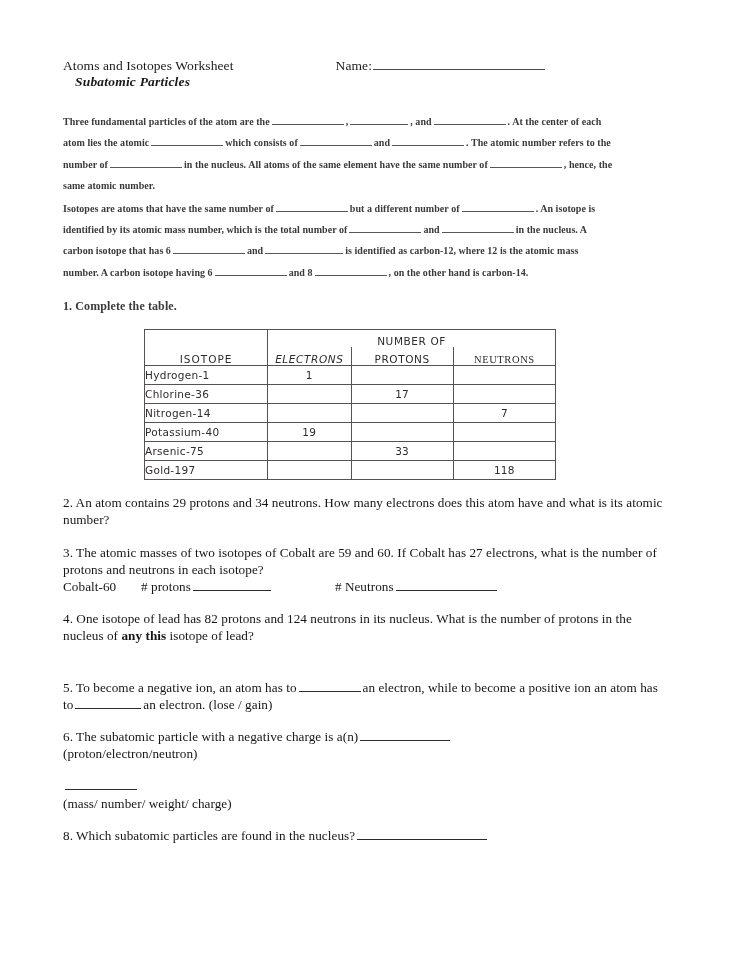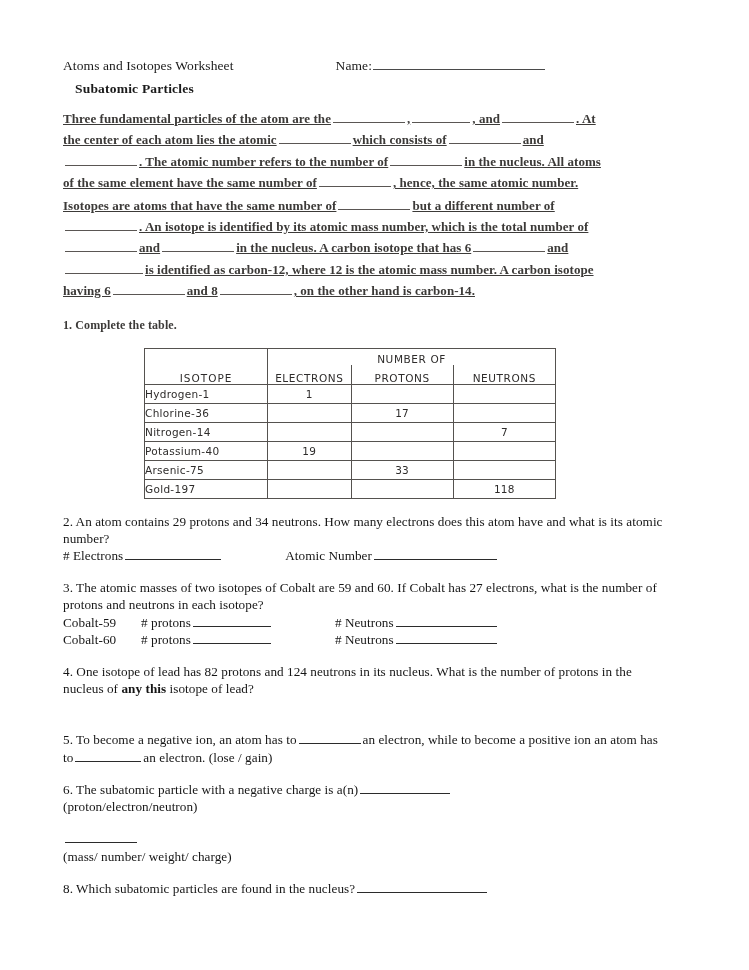--- a/index.html
+++ b/index.html
@@ -39,37 +39,36 @@
     white-space: nowrap;
   }
   .name-rule {
     display: inline-block;
     width: 172px;
     border-bottom: 1px solid #4a4a4a;
     height: 12px;
     margin-left: 1px;
   }
   .subtitle {
-    margin-top: 7px;
     margin-left: 12px;
     font-weight: bold;
+    font-style: italic;
     font-size: 13.5px;
     letter-spacing: 0.2px;
   }
 
   
   .para-block {
-    margin-top: 11px;
+    margin-top: 21px;
     color: #3c3a38;
-    font-size: 13px;
+    font-size: 10px;
     line-height: 21.4px;
     letter-spacing: 0.05px;
     font-weight: 600;
     max-width: 552px;
-    text-decoration: underline;
   }
   .para-block p { margin: 0; }
   .para-block p + p { margin-top: 1px; }
   .blank {
     display: inline-block;
     border-bottom: 1.1px solid #5a5653;
     height: 10px;
     vertical-align: baseline;
     margin: 0 2px;
   }
@@ -119,23 +118,23 @@
   }
   .hdr-sub {
     text-align: center;
     height: 19px;
     letter-spacing: 0.6px;
     border-top: none !important;
     vertical-align: bottom;
     padding-bottom: 4px;
   }
   .col-iso { width: 118px; }
-  .col-e   { width: 80px; }
+  .col-e   { width: 80px; font-style: italic; }
   .col-p   { width: 98px; }
-  .col-n   { width: 98px; }
+  .col-n   { width: 98px; font-family: Liberation Serif, serif; }
   td.iso-name {
     padding: 2px 0 3px 9px;
     height: 19px;
     letter-spacing: 0.3px;
   }
   td.num {
     text-align: center;
     height: 19px;
     letter-spacing: 0.3px;
   }
@@ -245,26 +244,24 @@
           <td class="num"></td>
           <td class="num">118</td>
         </tr>
       </tbody>
     </table>
   </div>
 
   <div class="questions">
 
     <p>2. An atom contains 29 protons and 34 neutrons. How many electrons does this atom have and what is its atomic number?</p>
-    <p><span># Electrons</span><span class="ans a-1"></span><span class="spacer-mid"></span><span>Atomic Number</span><span class="ans a-2"></span></p>
 
     <div class="q-gap"></div>
 
     <p>3. The atomic masses of two isotopes of Cobalt are 59 and 60. If Cobalt has 27 electrons, what is the number of protons and neutrons in each isotope?</p>
-    <p class="sub-row"><span class="lbl-iso">Cobalt-59</span><span class="lbl-prot"># protons</span><span class="ans a-3"></span><span class="spacer-mid"></span><span># Neutrons</span><span class="ans a-4"></span></p>
     <p class="sub-row"><span class="lbl-iso">Cobalt-60</span><span class="lbl-prot"># protons</span><span class="ans a-3"></span><span class="spacer-mid"></span><span># Neutrons</span><span class="ans a-4"></span></p>
 
     <div class="q-gap"></div>
 
     <p><span>4. One isotope of lead has 82 protons and 124 neutrons in its nucleus. What is the number of protons in the nucleus of</span> <b class="tight">any this</b> <span>isotope of lead?</span></p>
 
     <div class="q-gap-lg"></div>
 
     <p><span>5. To become a negative ion, an atom has to</span><span class="ans a-5"></span><span>an electron, while to become a positive ion an atom has to</span><span class="ans a-6"></span><span>an electron. (lose / gain)</span></p>
 

